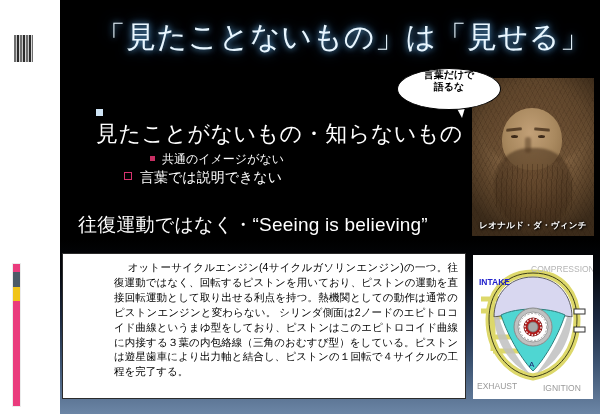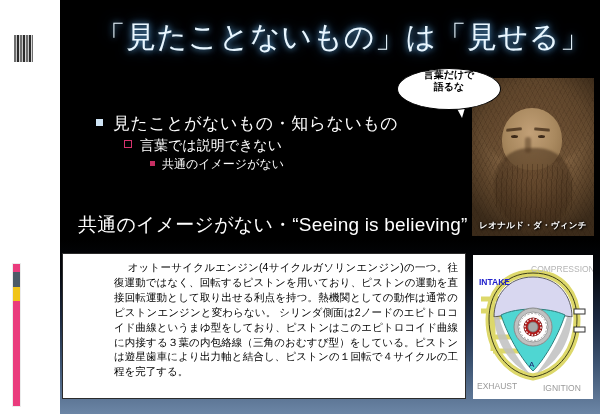--- a/index.html
+++ b/index.html
@@ -91,21 +91,21 @@
   .b-row {
     display: flex;
     align-items: baseline;
     color: #ffffff;
     white-space: nowrap;
   }
   .b-mark {
     flex: 0 0 auto;
     display: inline-block;
   }
-  .b-l1 { font-size: 17px; margin-bottom: 2px; letter-spacing: 0.5px; }
+  .b-l1 { font-size: 22px; margin-bottom: 2px; letter-spacing: 0.5px; flex-direction: column; }
   .b-l1 .b-mark {
     width: 7px; height: 7px;
     background: #cfe4f5;
     margin-right: 10px;
     position: relative; top: -3px;
   }
   .b-l2 { font-size: 14px; margin-left: 28px; margin-bottom: 1px; }
   .b-l2 .b-mark {
     width: 6px; height: 6px;
     border: 1.5px solid #d6326e;
@@ -288,31 +288,31 @@
 
   <div class="slide">
 
     <div class="title">「見たことないもの」は「見せる」</div>
 
     <div class="bullets">
       <div class="b-row b-l1">
         <span class="b-mark"></span>
         <span>見たことがないもの・知らないもの</span>
       </div>
+      <div class="b-row b-l3">
+        <span class="b-mark"></span>
+        <span>共通のイメージがない</span>
+      </div>
       <div class="b-row b-l2">
         <span class="b-mark"></span>
         <span>言葉では説明できない</span>
       </div>
-      <div class="b-row b-l3">
-        <span class="b-mark"></span>
-        <span>共通のイメージがない</span>
-      </div>
-    </div>
-
-    <div class="tagline">共通のイメージがない・“Seeing is believing”</div>
+    </div>
+
+    <div class="tagline">往復運動ではなく・“Seeing is believing”</div>
 
     <div class="desc-box">
       <div class="desc-body">オットーサイクルエンジン(4サイクルガソリンエンジン)の一つ。往復運動ではなく、回転するピストンを用いており、ピストンの運動を直接回転運動として取り出せる利点を持つ。熱機関としての動作は通常のピストンエンジンと変わらない。 シリンダ側面は2ノードのエピトロコイド曲線というまゆ型をしており、ピストンはこのエピトロコイド曲線に内接する３葉の内包絡線（三角のおむすび型）をしている。ピストンは遊星歯車により出力軸と結合し、ピストンの１回転で４サイクルの工程を完了する。</div>
     </div>
 
     <div class="portrait">
       <div class="p-tex"></div>
       <div class="p-hair"></div>
       <div class="p-face"></div>
       <div class="p-brow-l"></div>

